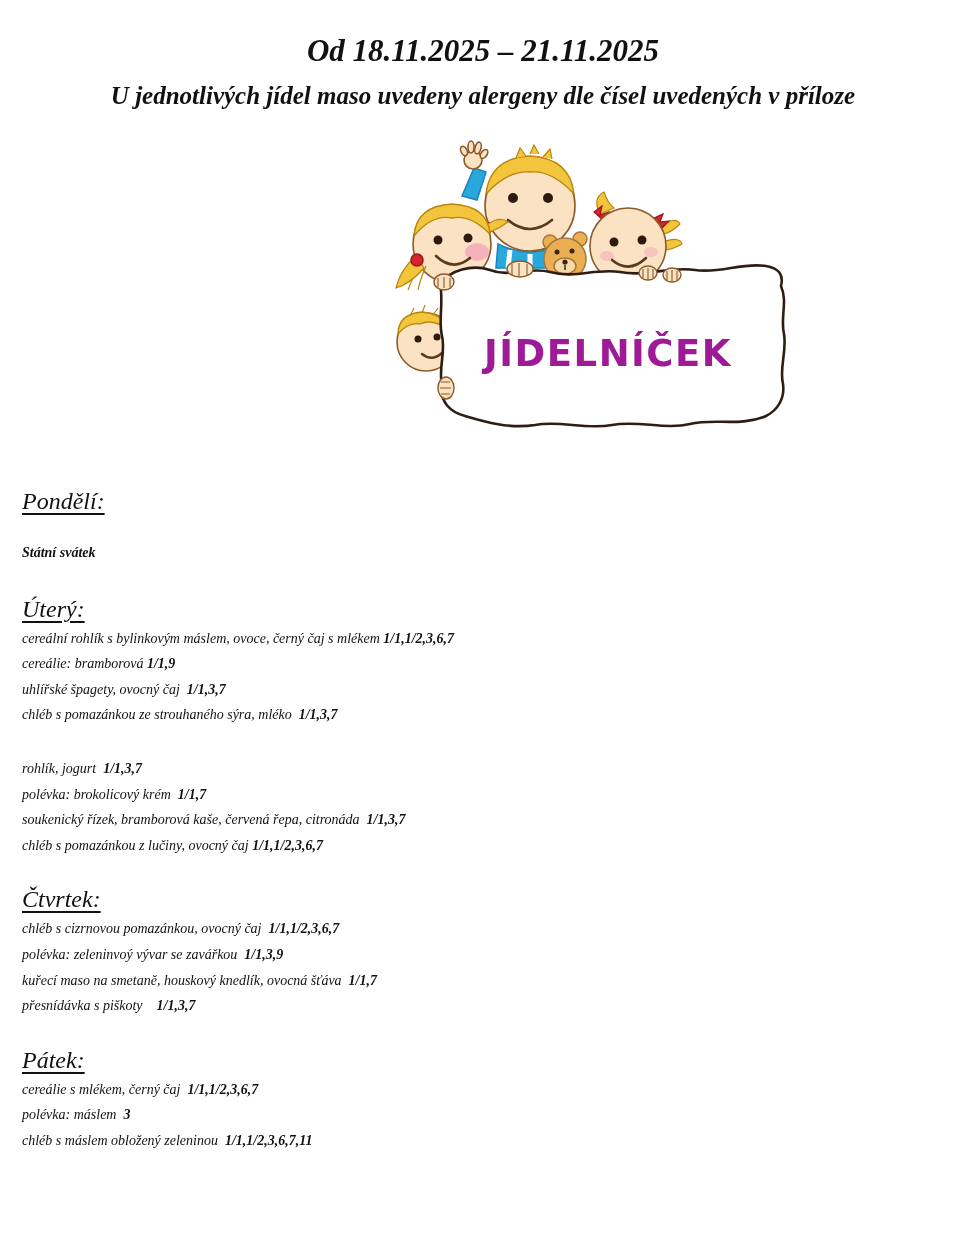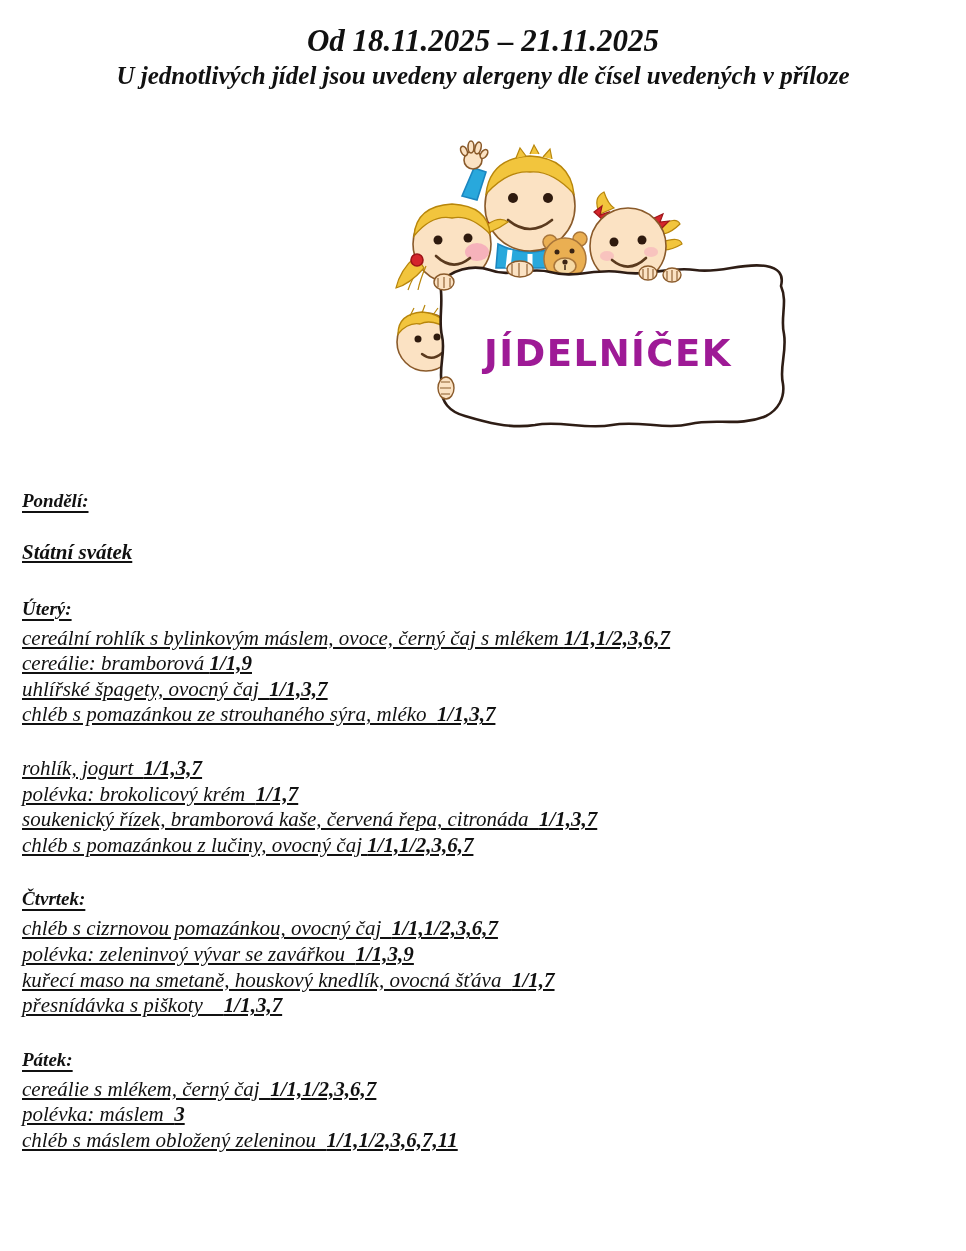--- a/index.html
+++ b/index.html
@@ -5,55 +5,55 @@
   html,body{margin:0;padding:0;background:#ffffff;}
   body{
     width:966px;height:1251px;position:relative;overflow:hidden;
     font-family:"Liberation Serif", serif;color:#111;
   }
   .page{position:absolute;inset:0;background:#fff;}
 
   
   .doc-header{position:absolute;top:22px;left:0;width:100%;text-align:center;}
   .doc-title{
-    margin:0;font-size:31px;line-height:38px;font-weight:bold;font-style:italic;
+    margin:10px;font-size:31px;line-height:38px;font-weight:bold;font-style:italic;
   }
   .doc-subtitle{
     margin:0;font-size:25px;line-height:32px;font-weight:bold;font-style:italic;
   }
 
   
   .banner{position:absolute;left:380px;top:132px;width:440px;height:306px;}
   .banner svg{display:block;width:100%;height:100%;}
   .sign-label{
     font-family:"DejaVu Sans", sans-serif;font-weight:bold;
     letter-spacing:1.5px;
   }
 
   
   .menu{position:absolute;left:22px;top:488px;right:20px;}
   .day{margin:0 0 28px 0;}
   .day-heading{
-    margin:0 0 4px 0;font-size:19px;line-height:26px;font-weight:bold;font-style:italic;
+    margin:0 0 4px 0;font-size:24px;line-height:26px;font-weight:normal;font-style:italic;
     text-decoration:underline;text-decoration-thickness:2px;text-underline-offset:4px;
   }
   .day-lines p.line{
-    margin:0;font-size:21px;line-height:25.6px;font-style:italic;white-space:pre-wrap;text-decoration:underline;
+    margin:0;font-size:14px;line-height:25.6px;font-style:italic;white-space:pre-wrap;
   }
   .day-lines p.line .allergens{font-weight:bold;}
   .day-lines p.line.standalone{margin:26px 0 30px 0;font-weight:bold;}
 </style>
 </head>
 <body>
 
 <div class="page">
 
   <header class="doc-header">
     <h1 class="doc-title">Od 18.11.2025 – 21.11.2025</h1>
-    <div class="doc-subtitle">U jednotlivých jídel jsou uvedeny alergeny dle čísel uvedených v příloze</div>
+    <div class="doc-subtitle">U jednotlivých jídel maso uvedeny alergeny dle čísel uvedených v příloze</div>
   </header>
 
   <div class="banner">
     <svg viewBox="0 0 440 306" xmlns="http://www.w3.org/2000/svg">
 
       <g stroke="#8a5a2a" stroke-width="1.6">
         <path d="M82,64 L94,36 L106,40 L97,68 Z" fill="#29a8dc" stroke="#1b86c0"></path>
         <g fill="#fbe2c3">
           <ellipse cx="93" cy="28" rx="9" ry="9"></ellipse>
           <ellipse cx="84" cy="19" rx="3" ry="5" transform="rotate(-25 84 19)"></ellipse>

